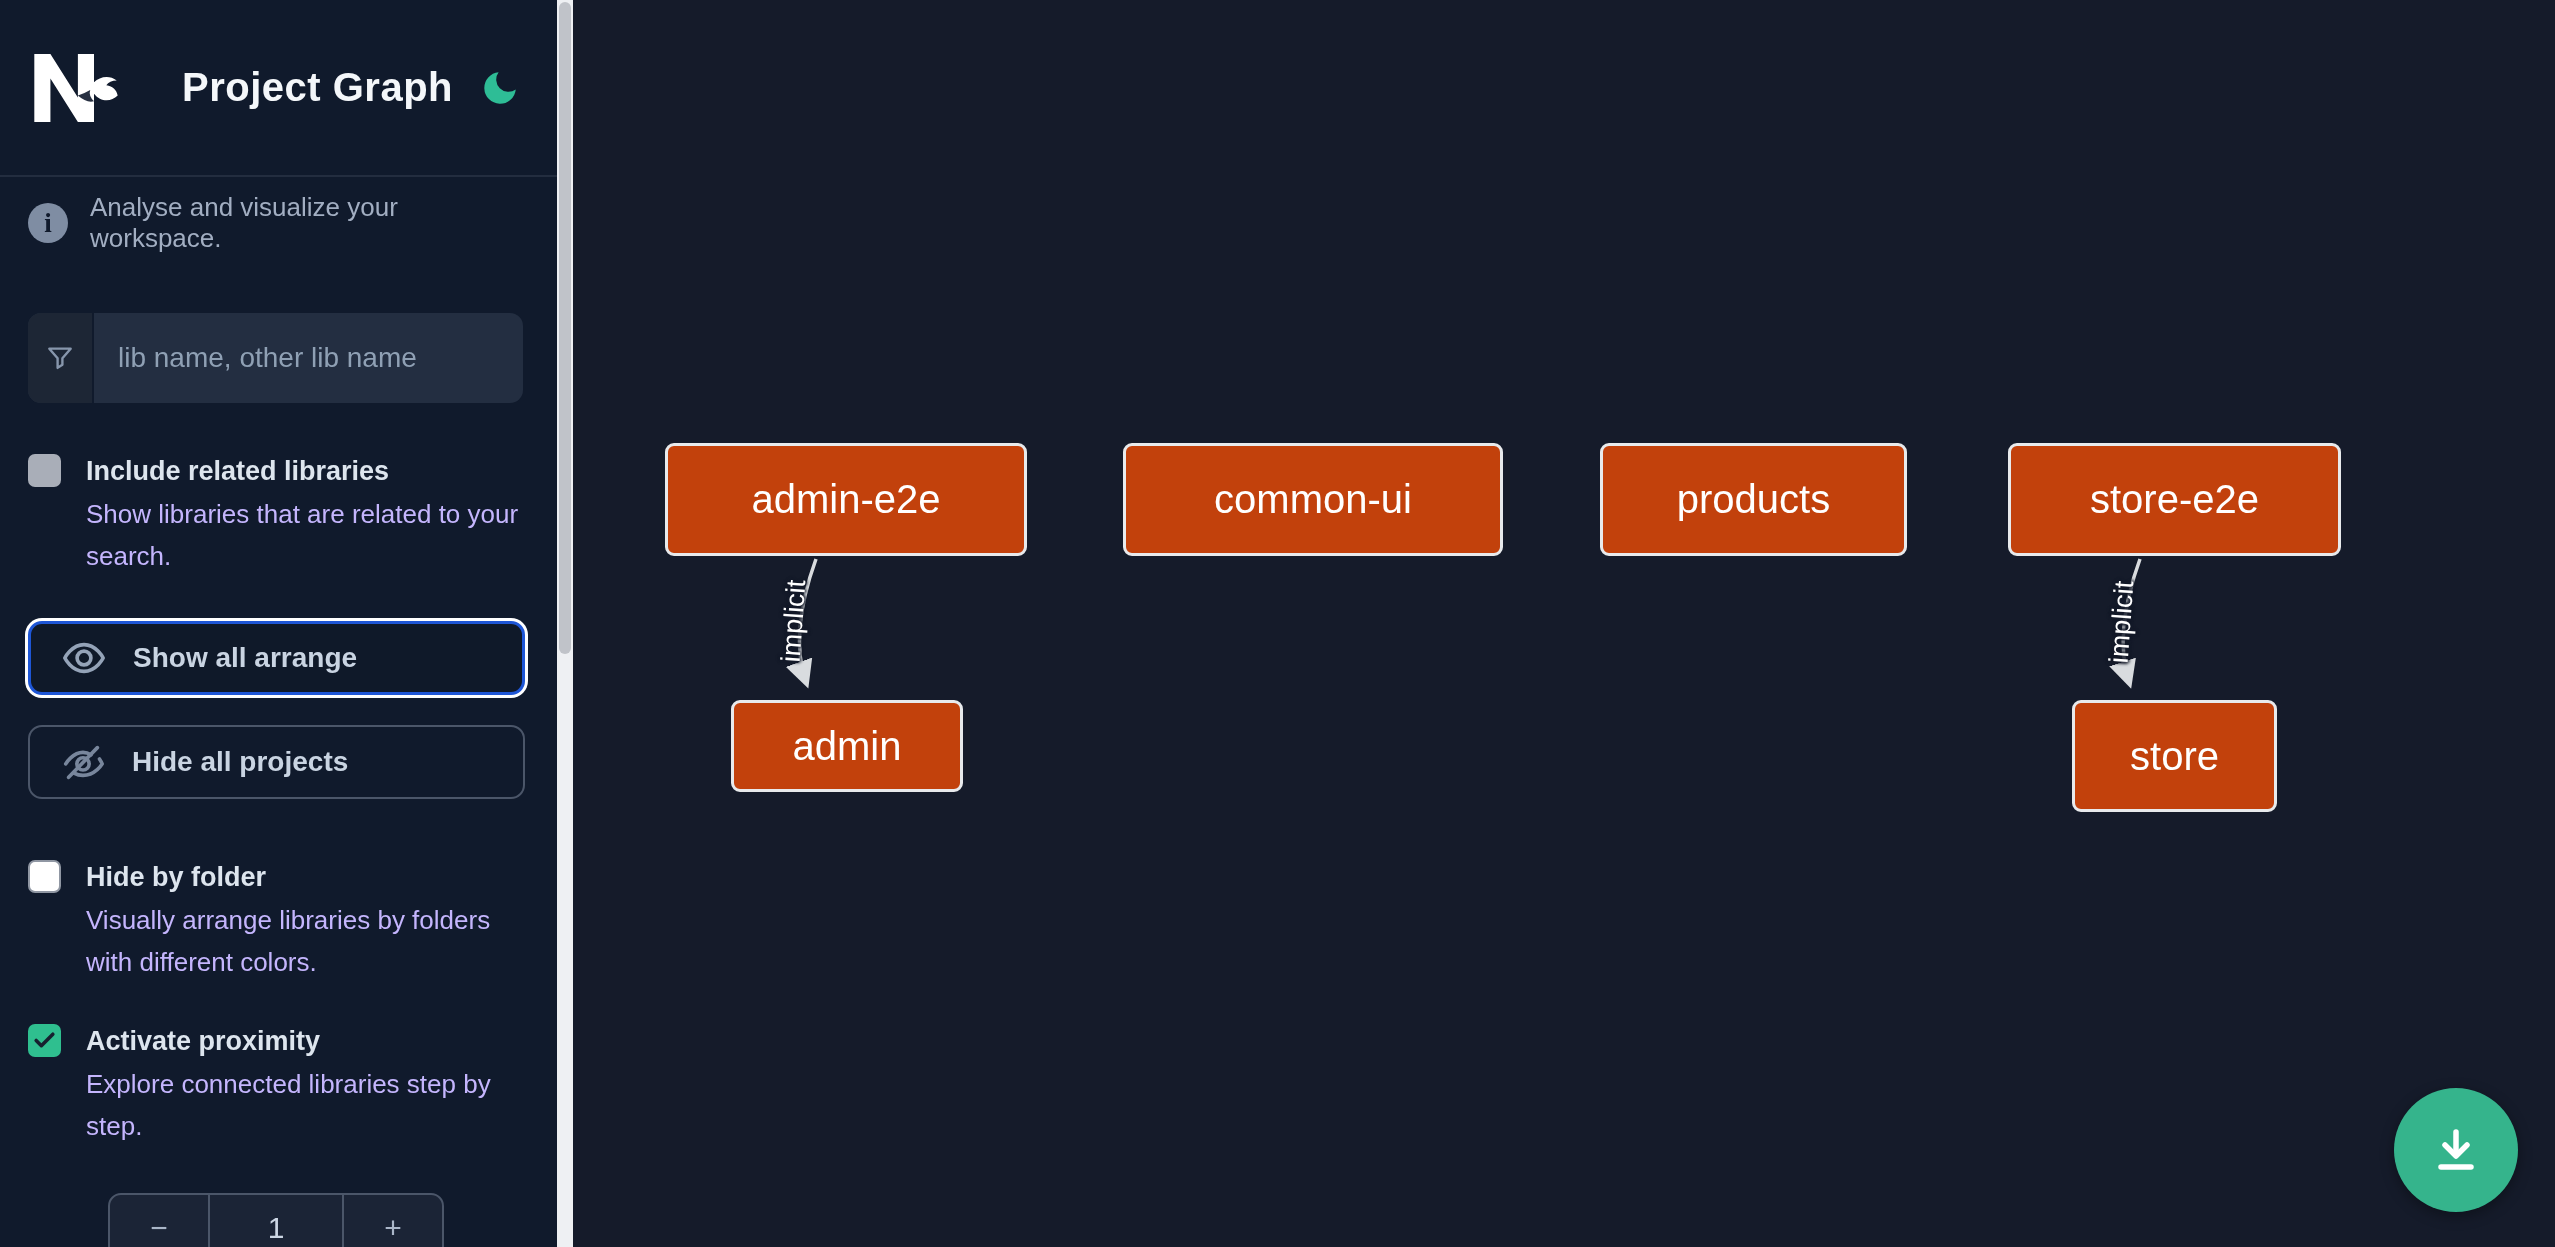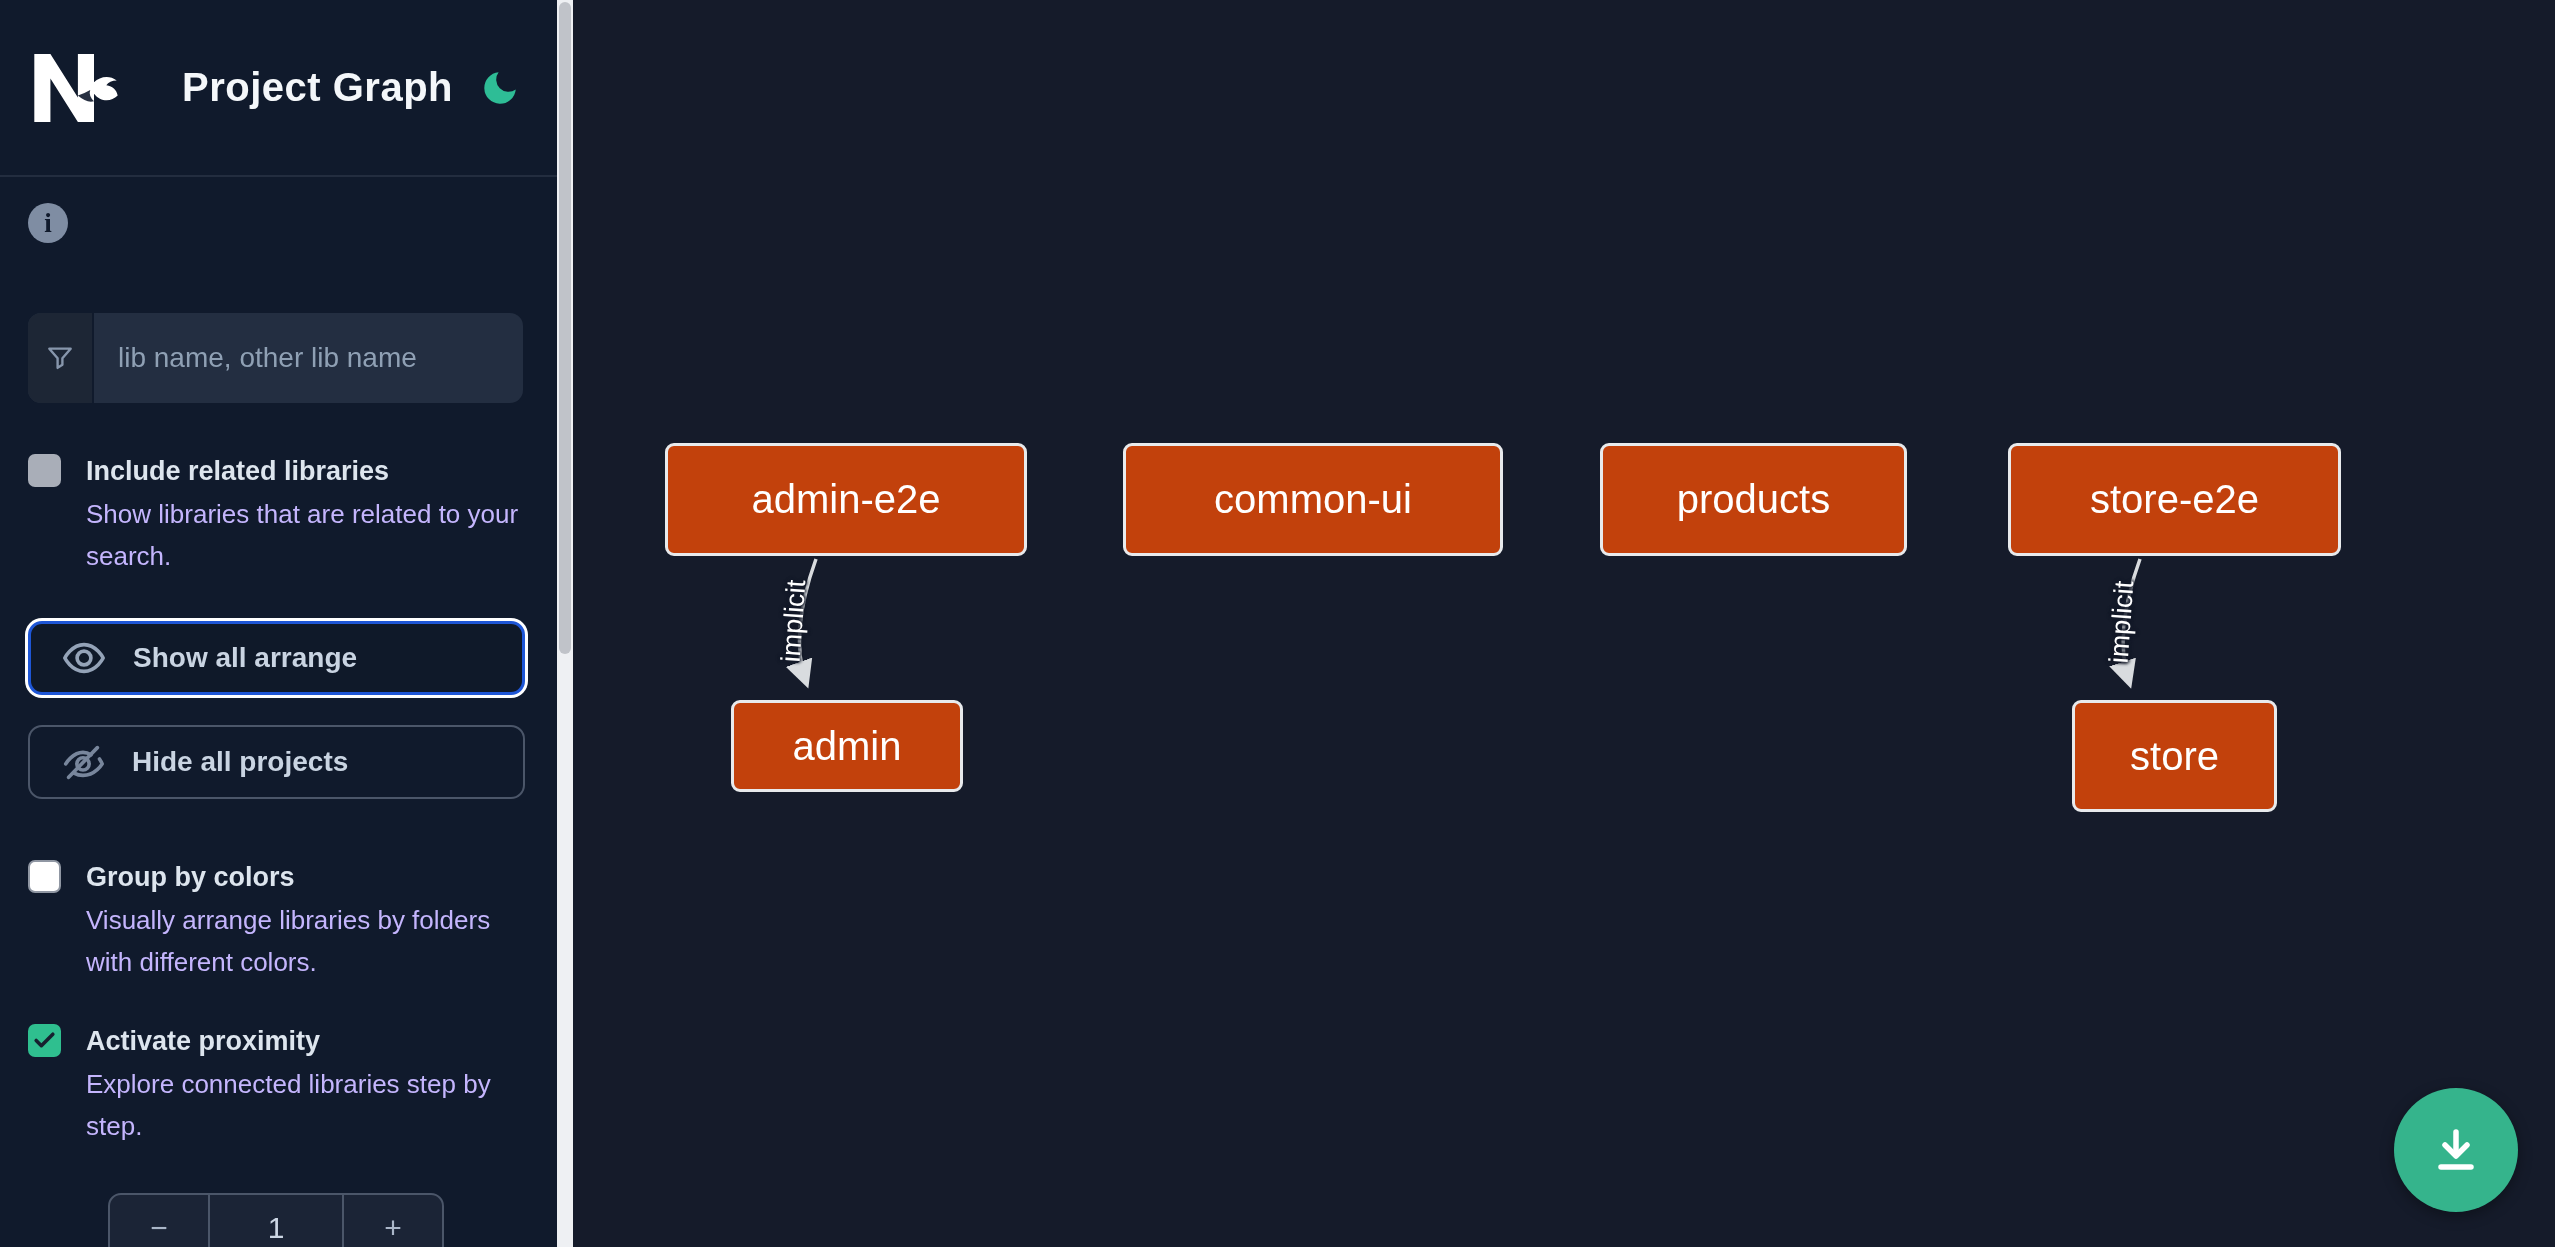--- a/index.html
+++ b/index.html
@@ -141,20 +141,21 @@
         <path fill="#101a2c" d="M52 46 q9 8 17 6 q-6 -6 -4 -12 q-7 4 -13 6 z" opacity="0.9"></path>
       </svg>
       <h1 class="app-title">Project Graph</h1>
       <svg class="moon" viewBox="0 0 24 24">
         <path d="M21 12.79A9 9 0 1 1 11.21 3 7 7 0 0 0 21 12.79z" fill="#2ebd96"></path>
       </svg>
     </div>
 
     <div class="intro">
       <span class="info-icon">i</span>
+      <span class="intro-text">Analyse and visualize your workspace.</span>
     </div>
 
     <div class="search">
       <div class="search-icon-cell">
         <svg width="32" height="32" viewBox="0 0 24 24" fill="none" stroke="#8796ac" stroke-width="1.8" stroke-linejoin="round" stroke-linecap="round">
           <path d="M4 5h16l-6.2 7.2V17l-3.6 2.4v-7.2L4 5z"></path>
         </svg>
       </div>
       <input type="text" placeholder="lib name, other lib name" style="">
     </div>
@@ -180,21 +181,21 @@
         <path d="M3 13s3.5-6 9-6c1.6 0 3 .5 4.2 1.2 M20.6 10.4c.9 1.3 1.4 2.6 1.4 2.6s-3.5 6-10 6c-1.8 0-3.4-.5-4.7-1.2"></path>
         <circle cx="12" cy="13" r="3.2"></circle>
         <line x1="4.5" y1="20" x2="19.5" y2="4.5"></line>
       </svg>
       <span class="btn-label">Hide all projects</span>
     </button>
 
     <label class="opt" style="margin-top:56px">
       <span class="cb cb-empty"></span>
       <span class="opt-text">
-        <span class="opt-label" style="display:block">Group by colors</span>
+        <span class="opt-label" style="display:block">Hide by folder</span>
         <span class="opt-desc" style="display:block">Visually arrange libraries by folders with different colors.</span>
       </span>
     </label>
 
     <label class="opt" style="margin-top:36px">
       <span class="cb cb-checked">
         <svg width="25" height="25" viewBox="0 0 24 24" fill="none" stroke="#17212f" stroke-width="3.4" stroke-linecap="round" stroke-linejoin="round">
           <polyline points="20 6 9 17 4 12"></polyline>
         </svg>
       </span>

